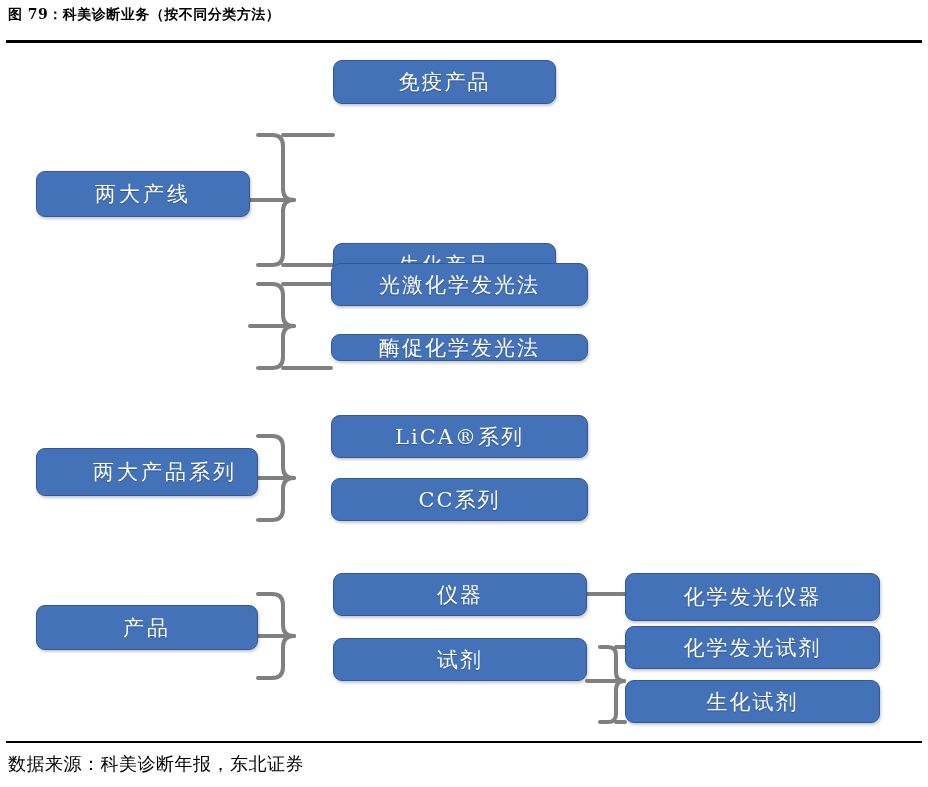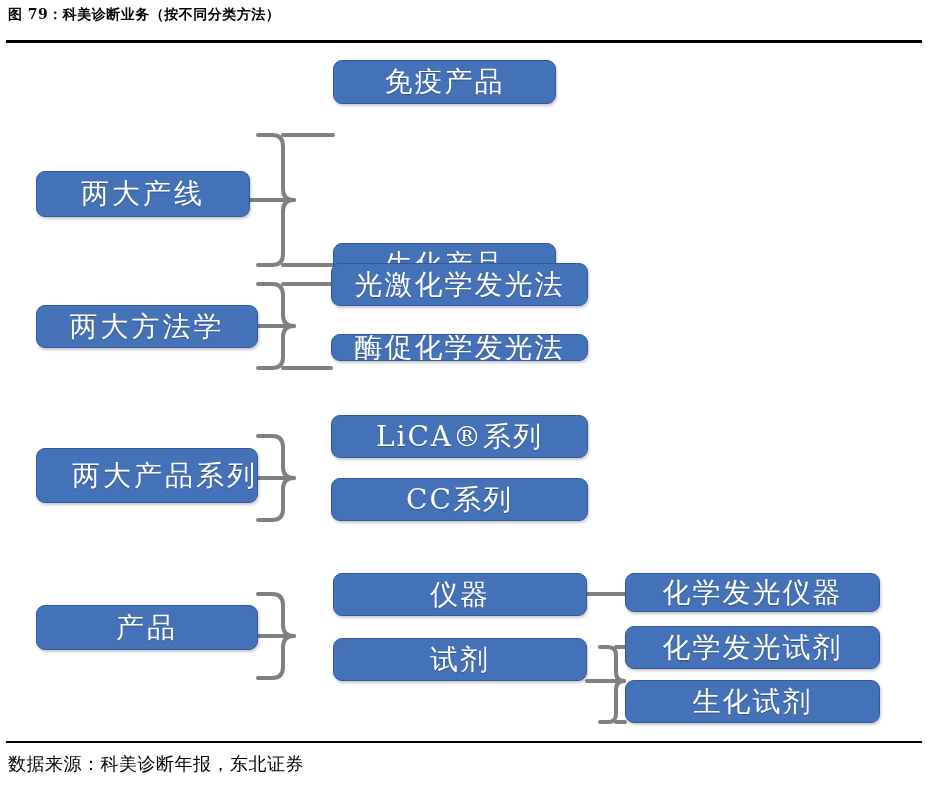--- a/index.html
+++ b/index.html
@@ -77,21 +77,21 @@
     position: absolute;
     box-sizing: border-box;
     background: #4472b8;
     border: 1px solid #33589a;
     border-radius: 9px;
     color: #ffffff;
     display: flex;
     align-items: center;
     justify-content: center;
     font-family: "DejaVu Serif", "Liberation Serif", serif;
-    font-size: 28px;
+    font-size: 21px;
     letter-spacing: 3px;
     text-shadow: 0 1px 1px rgba(0,0,0,0.28);
     box-shadow: 1px 2px 3px rgba(0,0,0,0.22);
     white-space: nowrap;
     overflow: hidden;
   }
   .node.level-2 { letter-spacing: 2px; }
   .node.level-3 { letter-spacing: 2px; }
 </style>
 </head>
@@ -137,31 +137,30 @@
       <path d="M 587 637 L 624 637"></path>
       <path d="M 616 603 L 625 603"></path>
       <path d="M 616 678 L 625 678"></path>
     </g>
   </svg>
 
   <div class="node level-1" style="left:36px; top:127px; width:214px; height:46px;">两大产线</div>
   <div class="node level-2" style="left:333px; top:16px; width:223px; height:44px;">免疫产品</div>
   <div class="node level-2" style="left:333px; top:199px; width:223px; height:44px;">生化产品</div>
 
-  <div class="node level-1" style="left:36px; top:261px; width:222px; height:43px;">两大方法学</div>
   <div class="node level-2" style="left:331px; top:219px; width:257px; height:43px;">光激化学发光法</div>
   <div class="node level-2" style="left:331px; top:290px; width:257px; height:27px;text-align:right;">酶促化学发光法</div>
 
-  <div class="node level-1" style="left:36px; top:404px; width:222px; height:55px;padding-left:36px;">两大产品系列</div>
+  <div class="node level-1" style="left:36px; top:404px; width:222px; height:48px;padding-left:36px;">两大产品系列</div>
   <div class="node level-2" style="left:331px; top:371px; width:257px; height:43px;">LiCA®系列</div>
   <div class="node level-2" style="left:331px; top:434px; width:257px; height:43px;">CC系列</div>
 
   <div class="node level-2" style="left:333px; top:529px; width:254px; height:43px;">仪器</div>
   <div class="node level-1" style="left:36px; top:561px; width:222px; height:45px;">产品</div>
   <div class="node level-2" style="left:333px; top:594px; width:254px; height:43px;">试剂</div>
-  <div class="node level-3" style="left:625px; top:529px; width:255px; height:39px;">化学发光仪器</div>
+  <div class="node level-3" style="left:625px; top:529px; width:255px; height:48px;">化学发光仪器</div>
   <div class="node level-3" style="left:625px; top:582px; width:255px; height:43px;text-align:right;">化学发光试剂</div>
   <div class="node level-3" style="left:625px; top:636px; width:255px; height:43px;">生化试剂</div>
 
 </div>
 
 <div id="footer-rule"></div>
 <div id="figure-source">数据来源：科美诊断年报，东北证券</div>
 
 </body></html>

